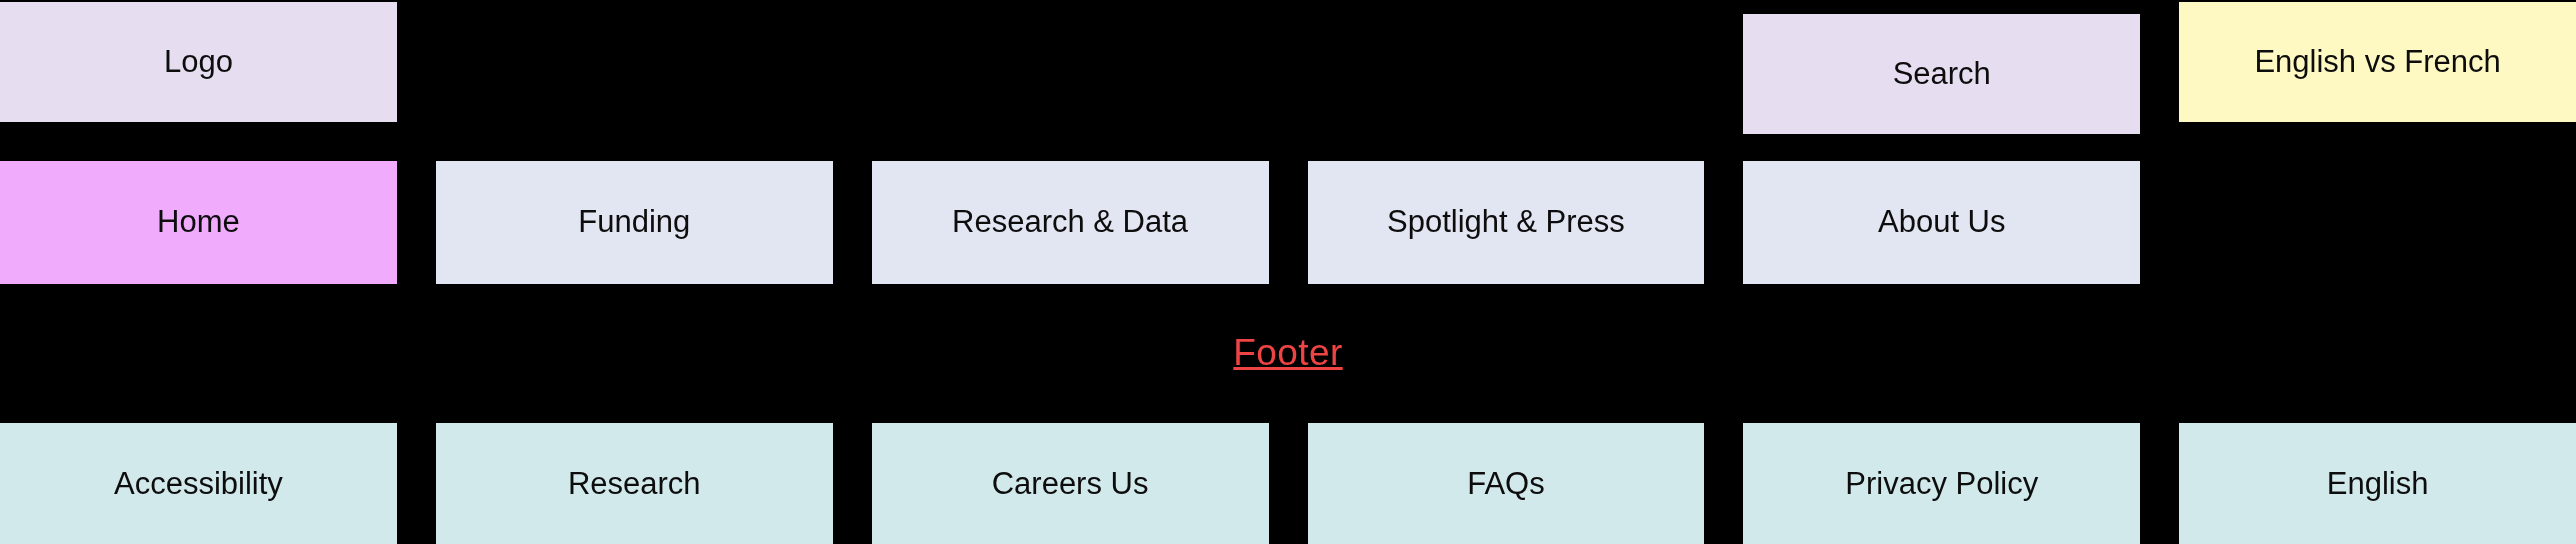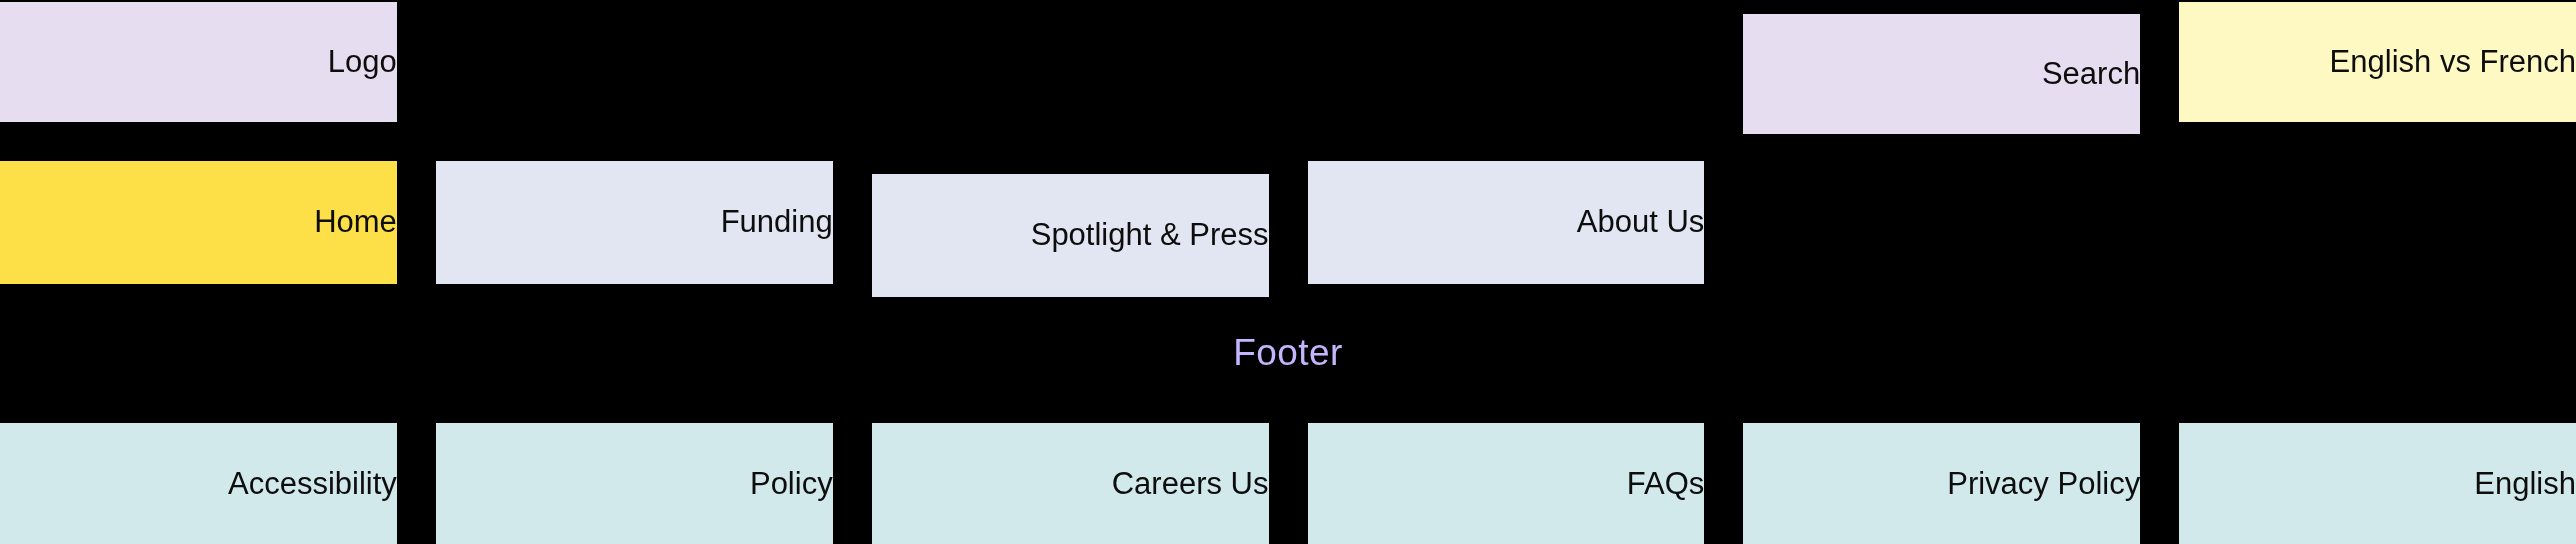--- a/index.html
+++ b/index.html
@@ -35,21 +35,21 @@
     justify-content: center;
   }
   .footer-band .footer-text {
     color: #5C5878;
     font-size: 37px;
     letter-spacing: 0.4px;
   }
   .box {
     display: flex;
     align-items: center;
-    justify-content: flex-end;
+    justify-content: center;
     height: 100%;
   }
   .box .box-label {
     color: #0d0d0d;
     font-size: 31px;
     white-space: nowrap;
   }
   .col-1 { grid-column: 1; }
   .col-5 { grid-column: 5; }
   .col-6 { grid-column: 6; }
@@ -65,44 +65,47 @@
     </div>
     <div class="box col-5" style="background-color: rgb(230, 222, 240); margin-top: 12px;">
       <span class="box-label">Search</span>
     </div>
     <div class="box col-6" style="background-color: #fef9c3;">
       <span class="box-label">English vs French</span>
     </div>
   </div>
 
   <div class="grid-row row-nav">
-    <div class="box" style="background-color: #fde047;">
+    <div class="box" style="background-color: #f0abfc;">
       <span class="box-label">Home</span>
     </div>
     <div class="box" style="background-color: rgb(226, 229, 242);">
       <span class="box-label">Funding</span>
     </div>
-    <div class="box" style="background-color: rgb(226, 229, 242); margin-top: 13px;">
+    <div class="box" style="background-color: rgb(226, 229, 242);">
+      <span class="box-label">Research &amp; Data</span>
+    </div>
+    <div class="box" style="background-color: rgb(226, 229, 242);">
       <span class="box-label">Spotlight &amp; Press</span>
     </div>
     <div class="box" style="background-color: rgb(226, 229, 242);">
       <span class="box-label">About Us</span>
     </div>
   </div>
 
   <div class="footer-band">
-    <span class="footer-text" style="color: #c4b5fd;">Footer</span>
+    <span class="footer-text" style="color: #ef4444; text-decoration: underline;">Footer</span>
   </div>
 
   <div class="grid-row row-footer-links">
     <div class="box" style="background-color: rgb(210, 233, 236);">
       <span class="box-label">Accessibility</span>
     </div>
     <div class="box" style="background-color: rgb(210, 233, 236);">
-      <span class="box-label">Policy</span>
+      <span class="box-label">Research</span>
     </div>
     <div class="box" style="background-color: rgb(210, 233, 236);">
       <span class="box-label">Careers Us</span>
     </div>
     <div class="box" style="background-color: rgb(210, 233, 236);">
       <span class="box-label">FAQs</span>
     </div>
     <div class="box" style="background-color: rgb(210, 233, 236);">
       <span class="box-label">Privacy Policy</span>
     </div>

